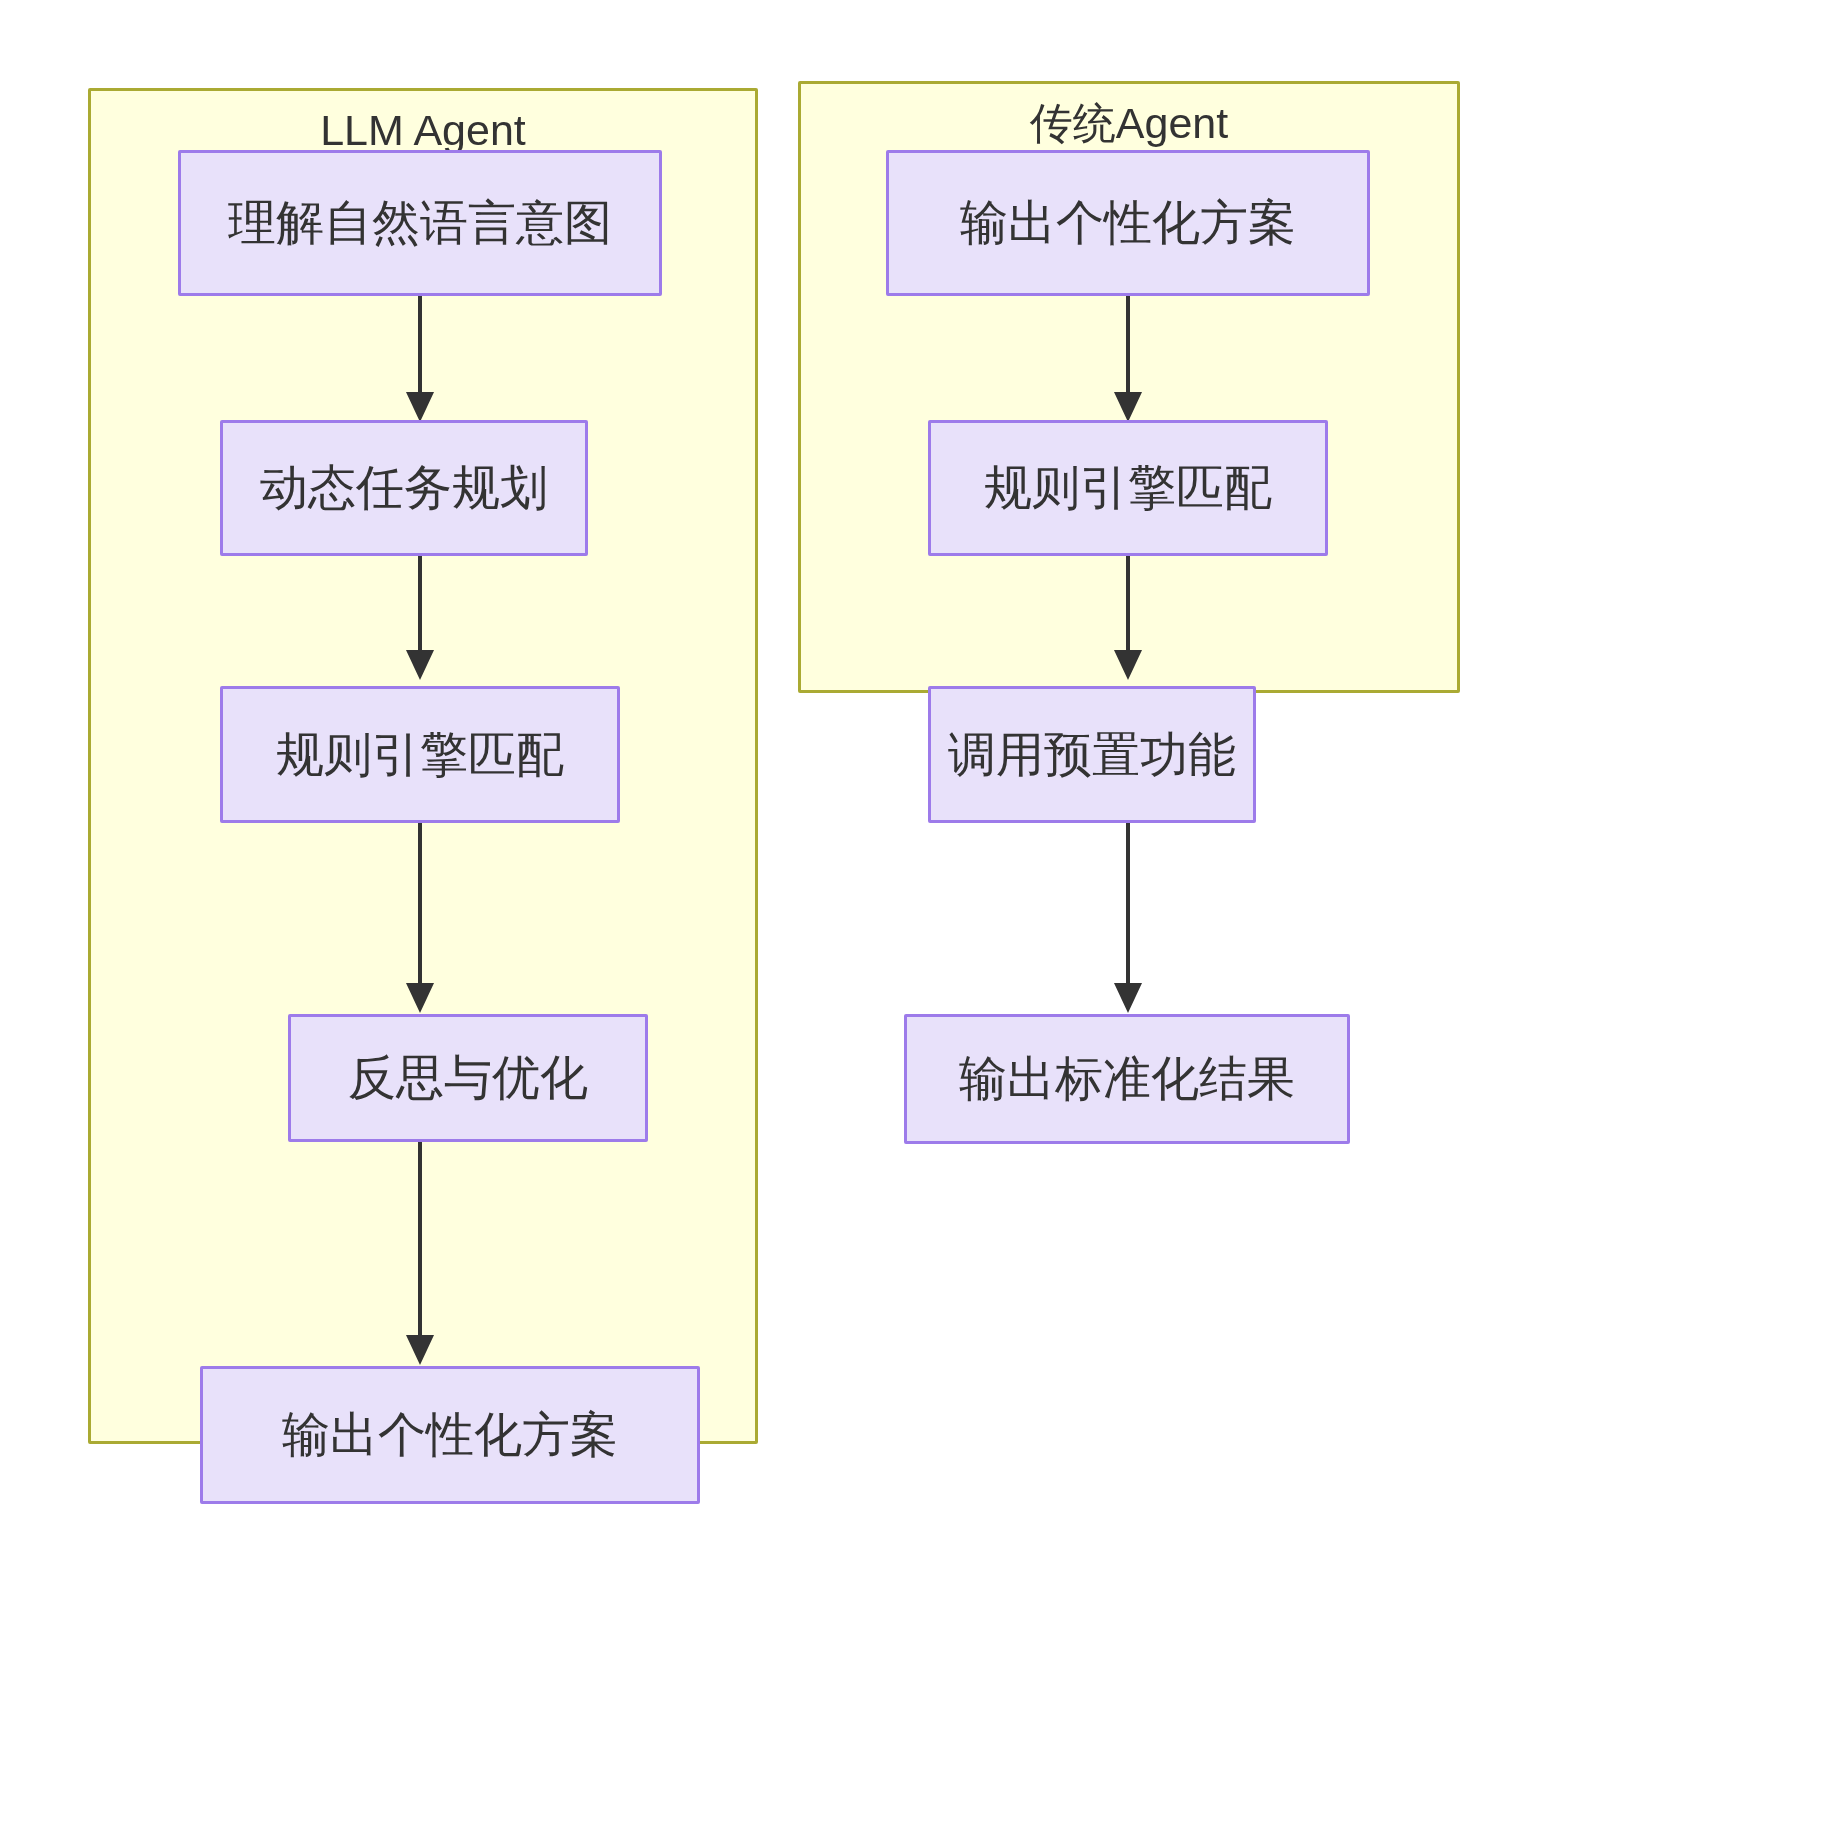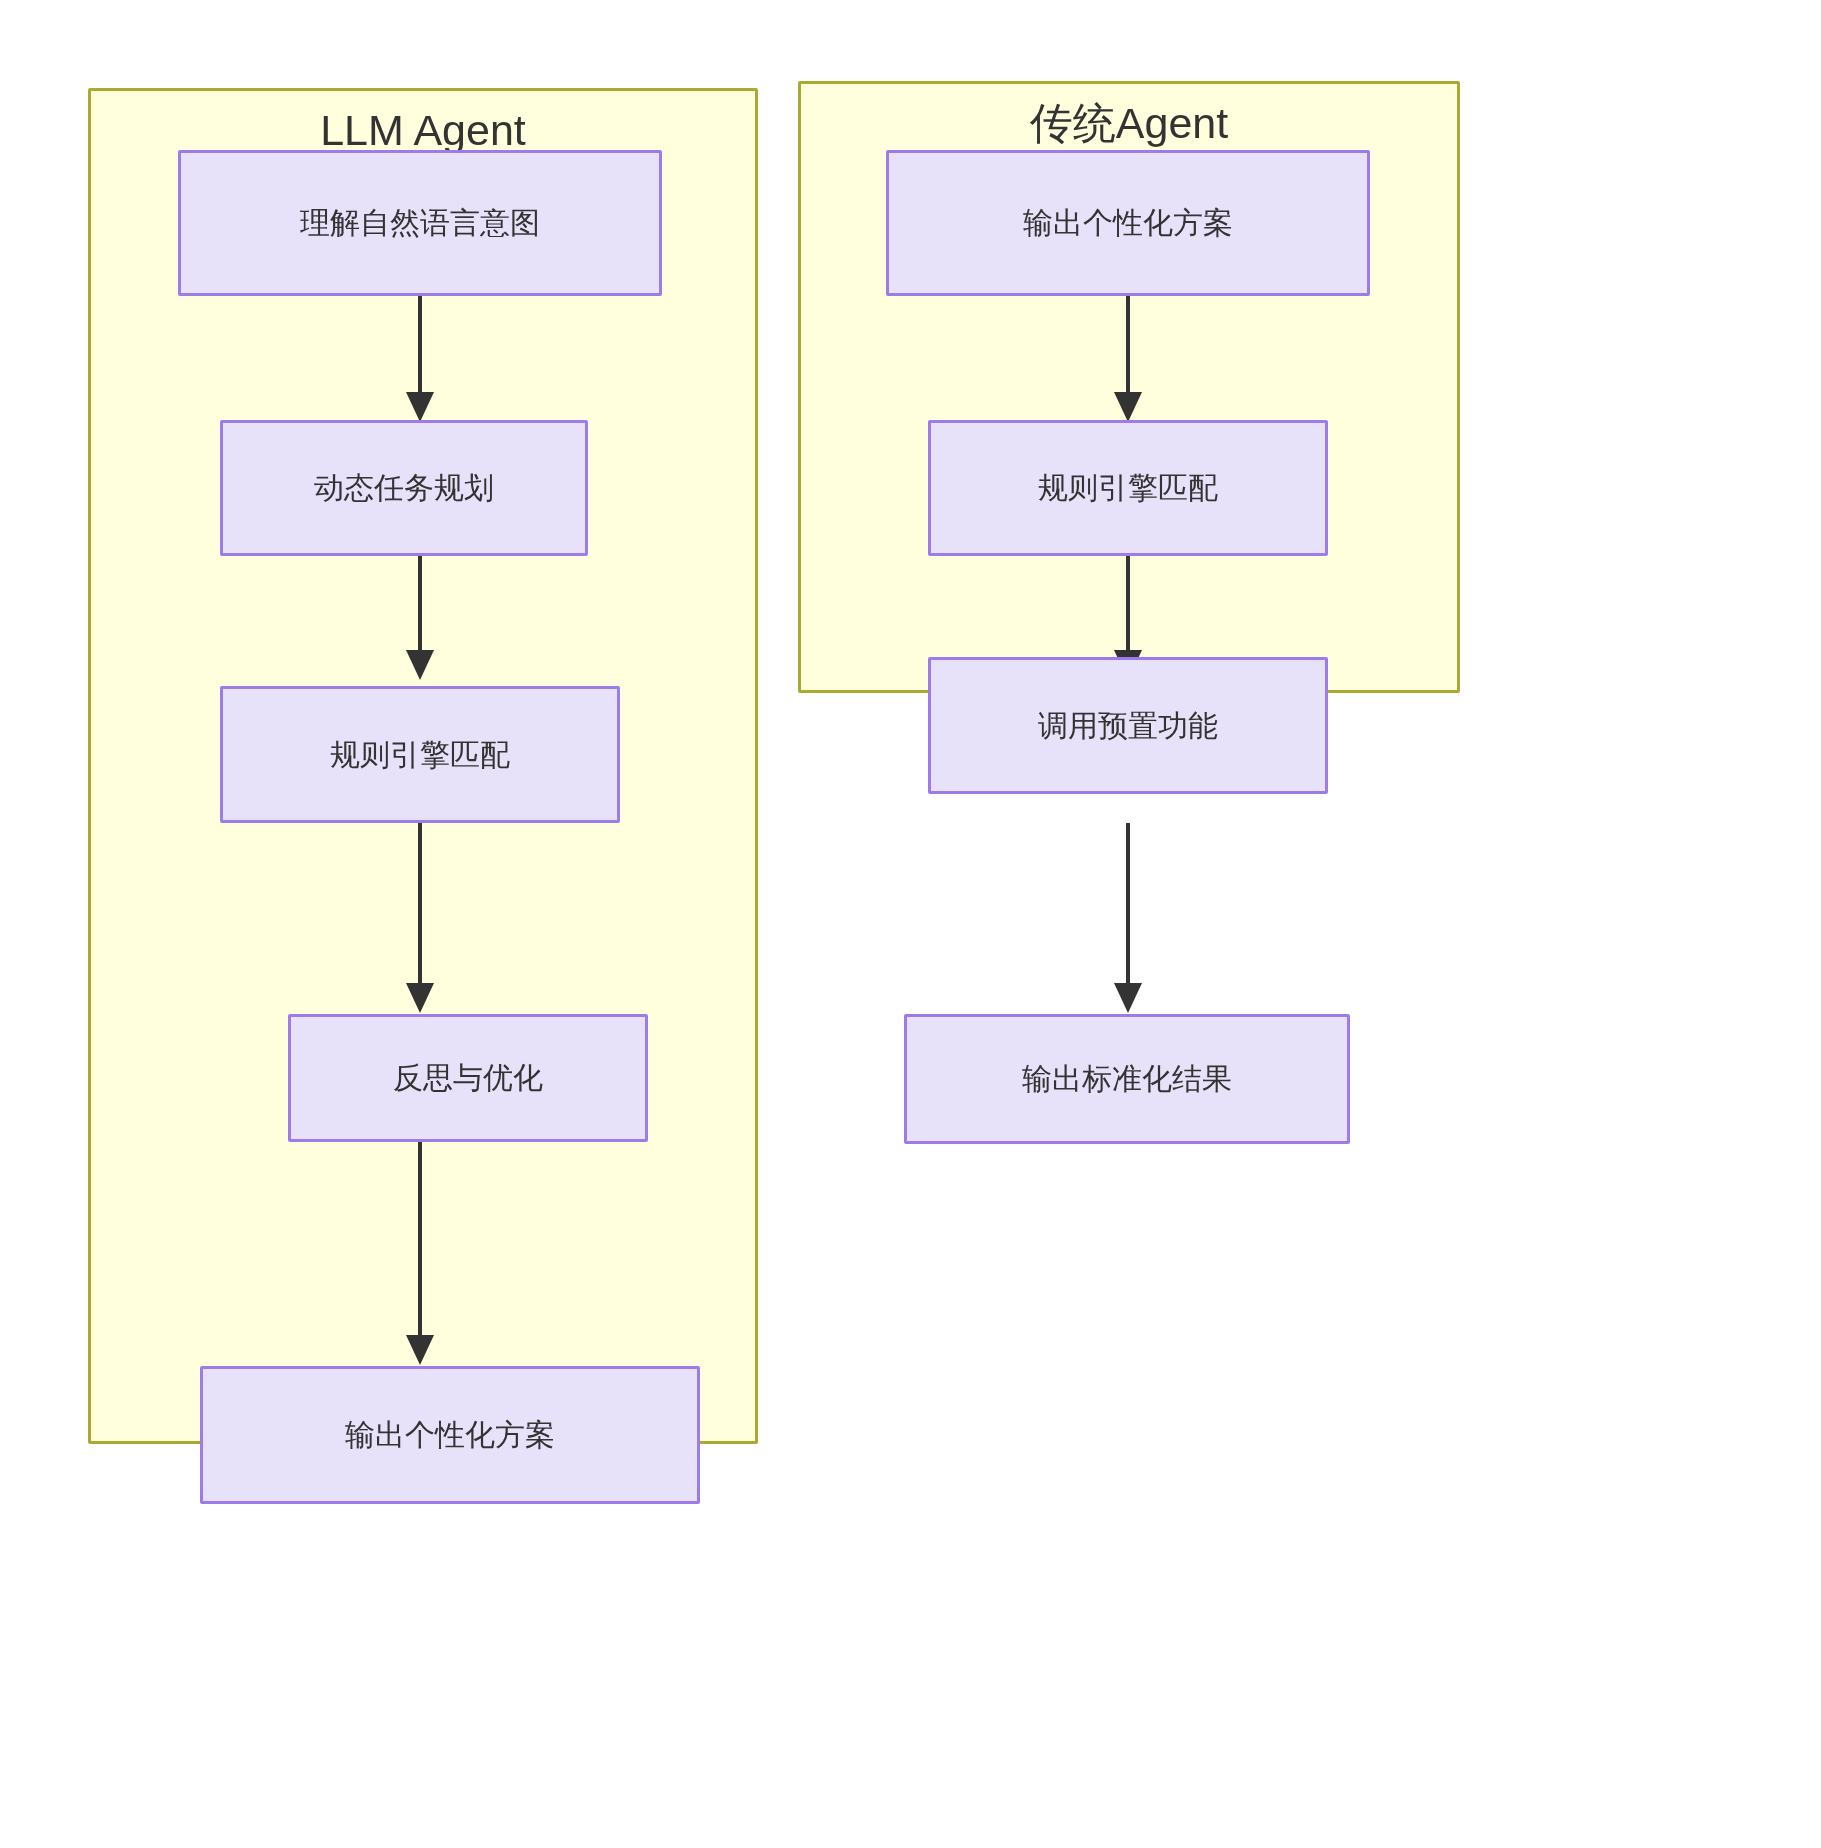--- a/index.html
+++ b/index.html
@@ -39,21 +39,21 @@
     position: absolute;
     background: #e8e1fa;
     border: 3px solid #9d7bea;
     box-sizing: border-box;
     display: flex;
     align-items: center;
     justify-content: center;
     border-radius: 2px;
   }
   .node-label {
-    font-size: 30px;
+    font-size: 48px;
     color: #333333;
     line-height: 1.25;
     white-space: nowrap;
     text-align: center;
   }
   .edge {
     position: absolute;
     pointer-events: none;
   }
   .edge svg { display: block; overflow: visible; }
@@ -124,21 +124,21 @@
   </div>
 
   <div class="node" style="left:886px; top:150px; width:484px; height:146px;">
     <span class="node-label">输出个性化方案</span>
   </div>
 
   <div class="node" style="left:928px; top:420px; width:400px; height:136px;">
     <span class="node-label">规则引擎匹配</span>
   </div>
 
-  <div class="node" style="left:928px; top:657px; width:400px; height:137px;">
+  <div class="node" style="left:928px; top:686px; width:328px; height:137px;">
     <span class="node-label">调用预置功能</span>
   </div>
 
   <div class="node" style="left:904px; top:1014px; width:446px; height:130px;">
     <span class="node-label">输出标准化结果</span>
   </div>
 
 </div>
 
 </body></html>

